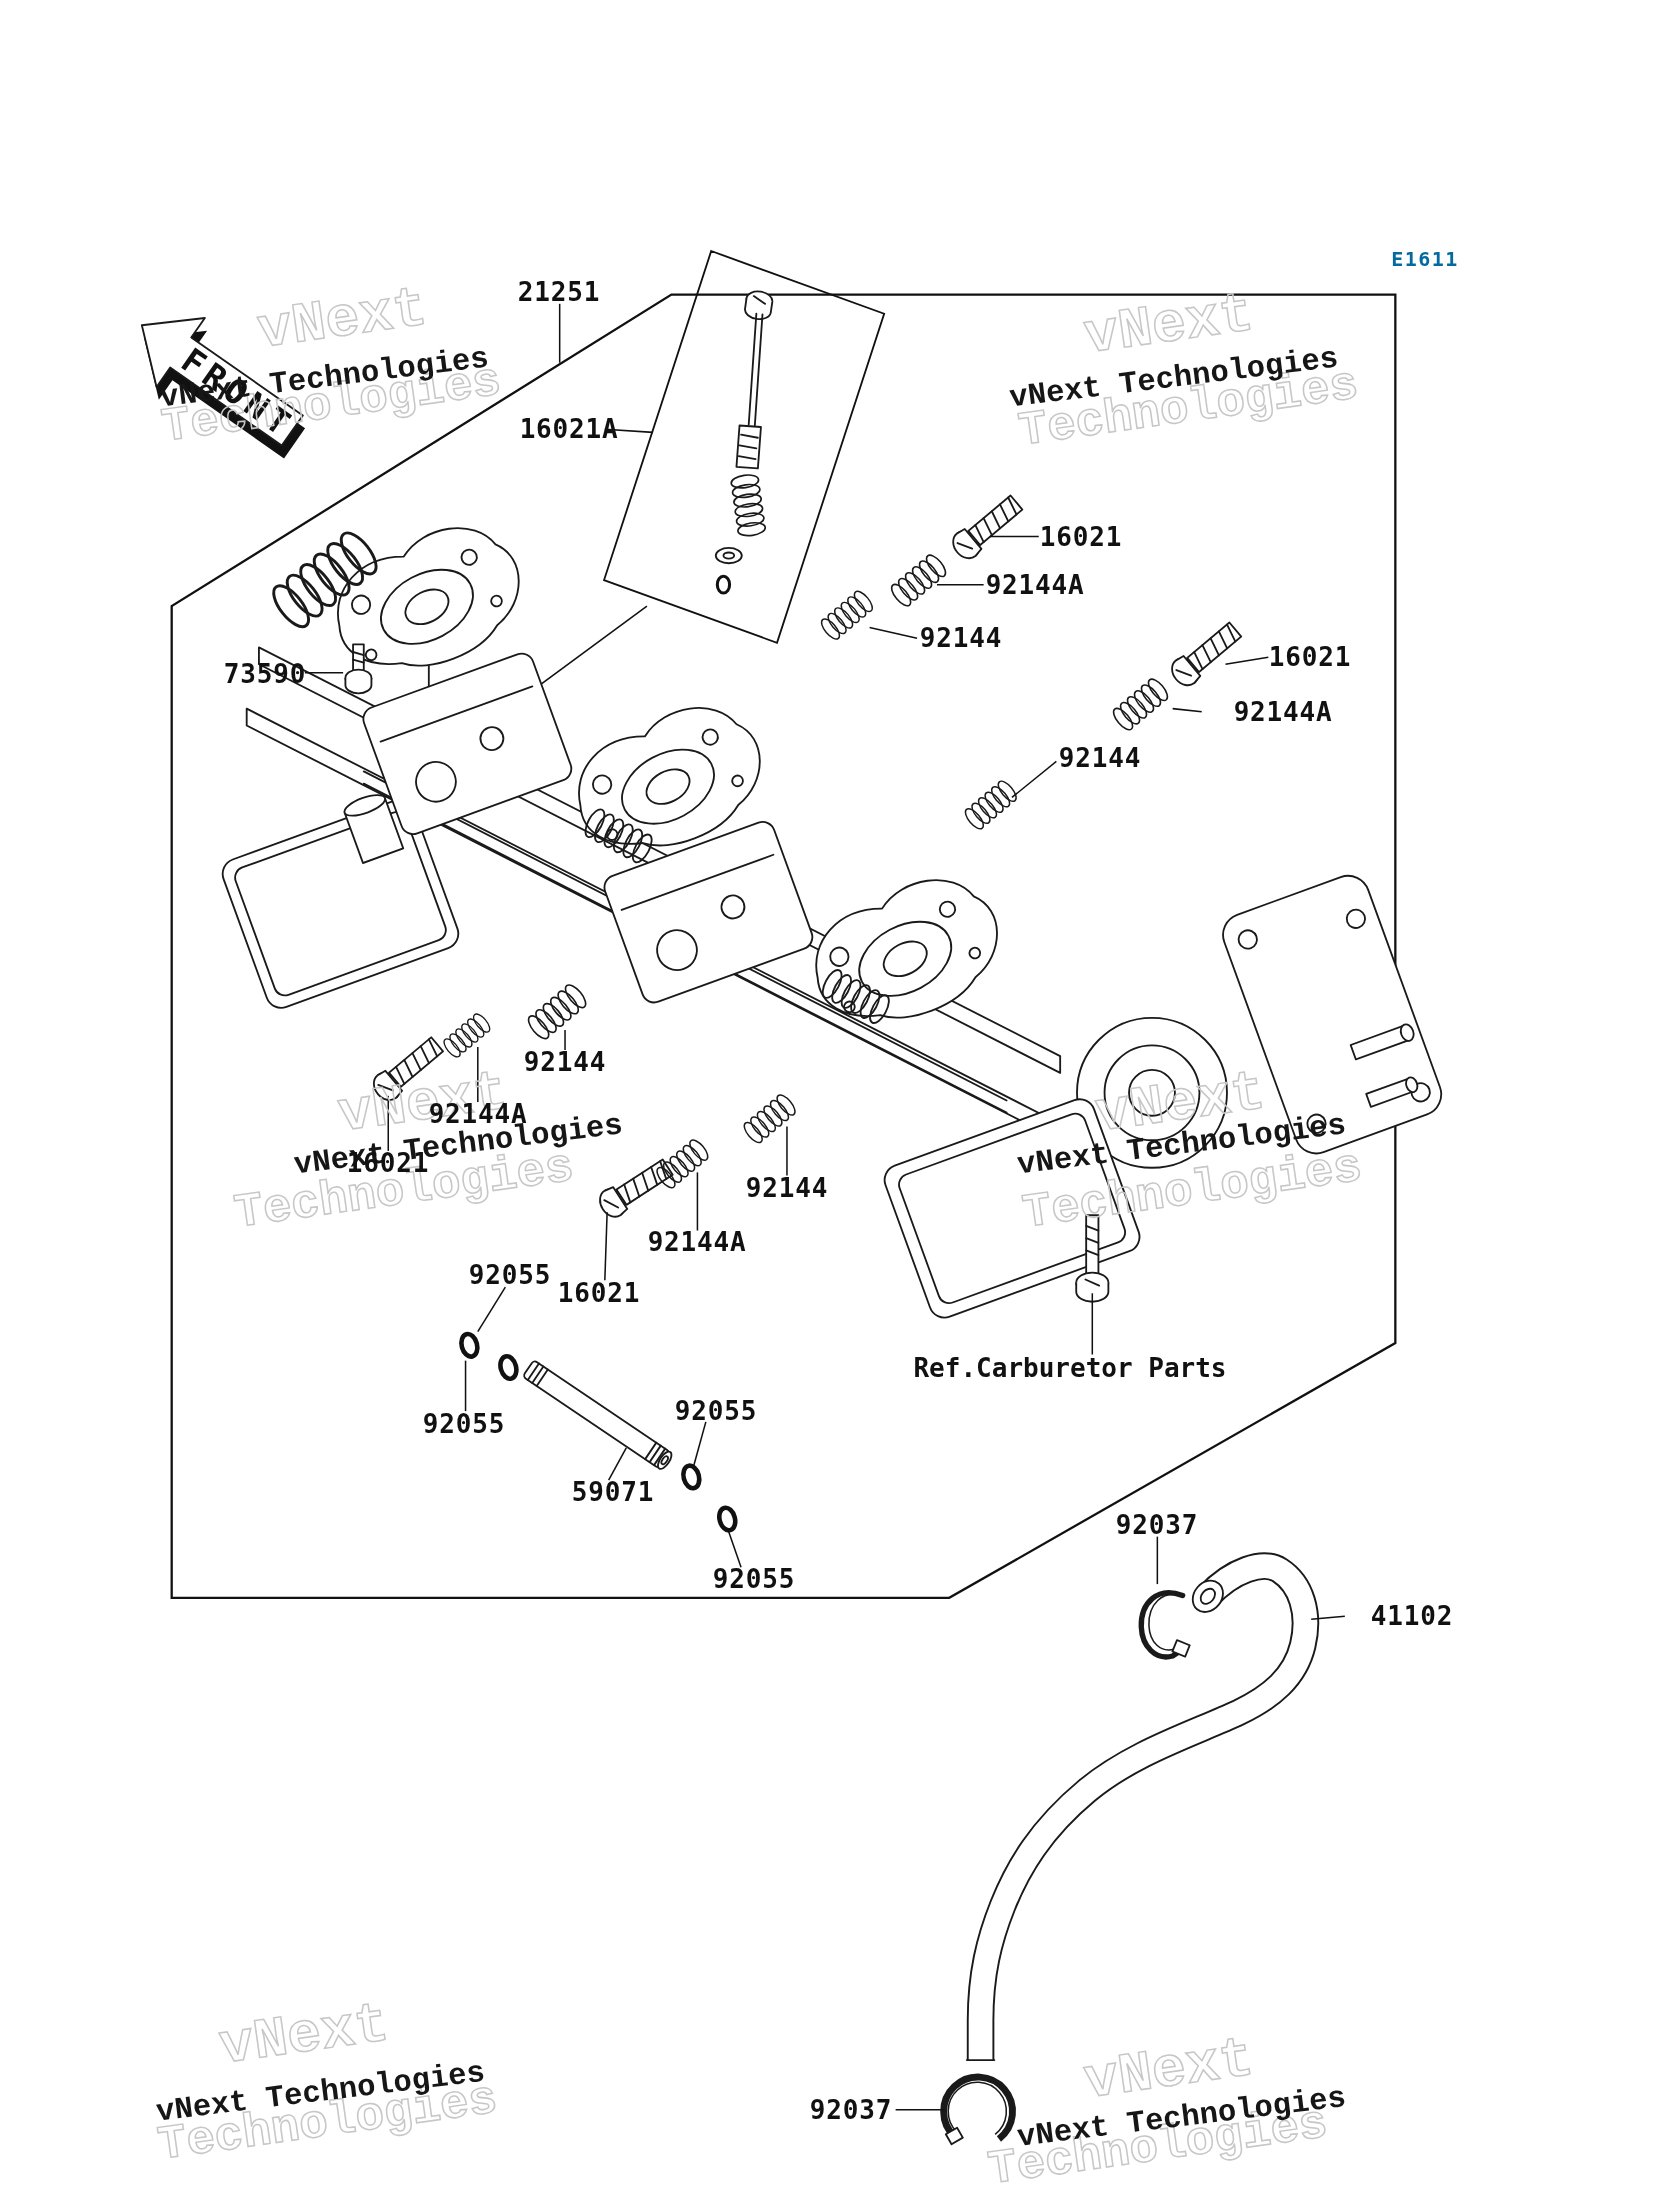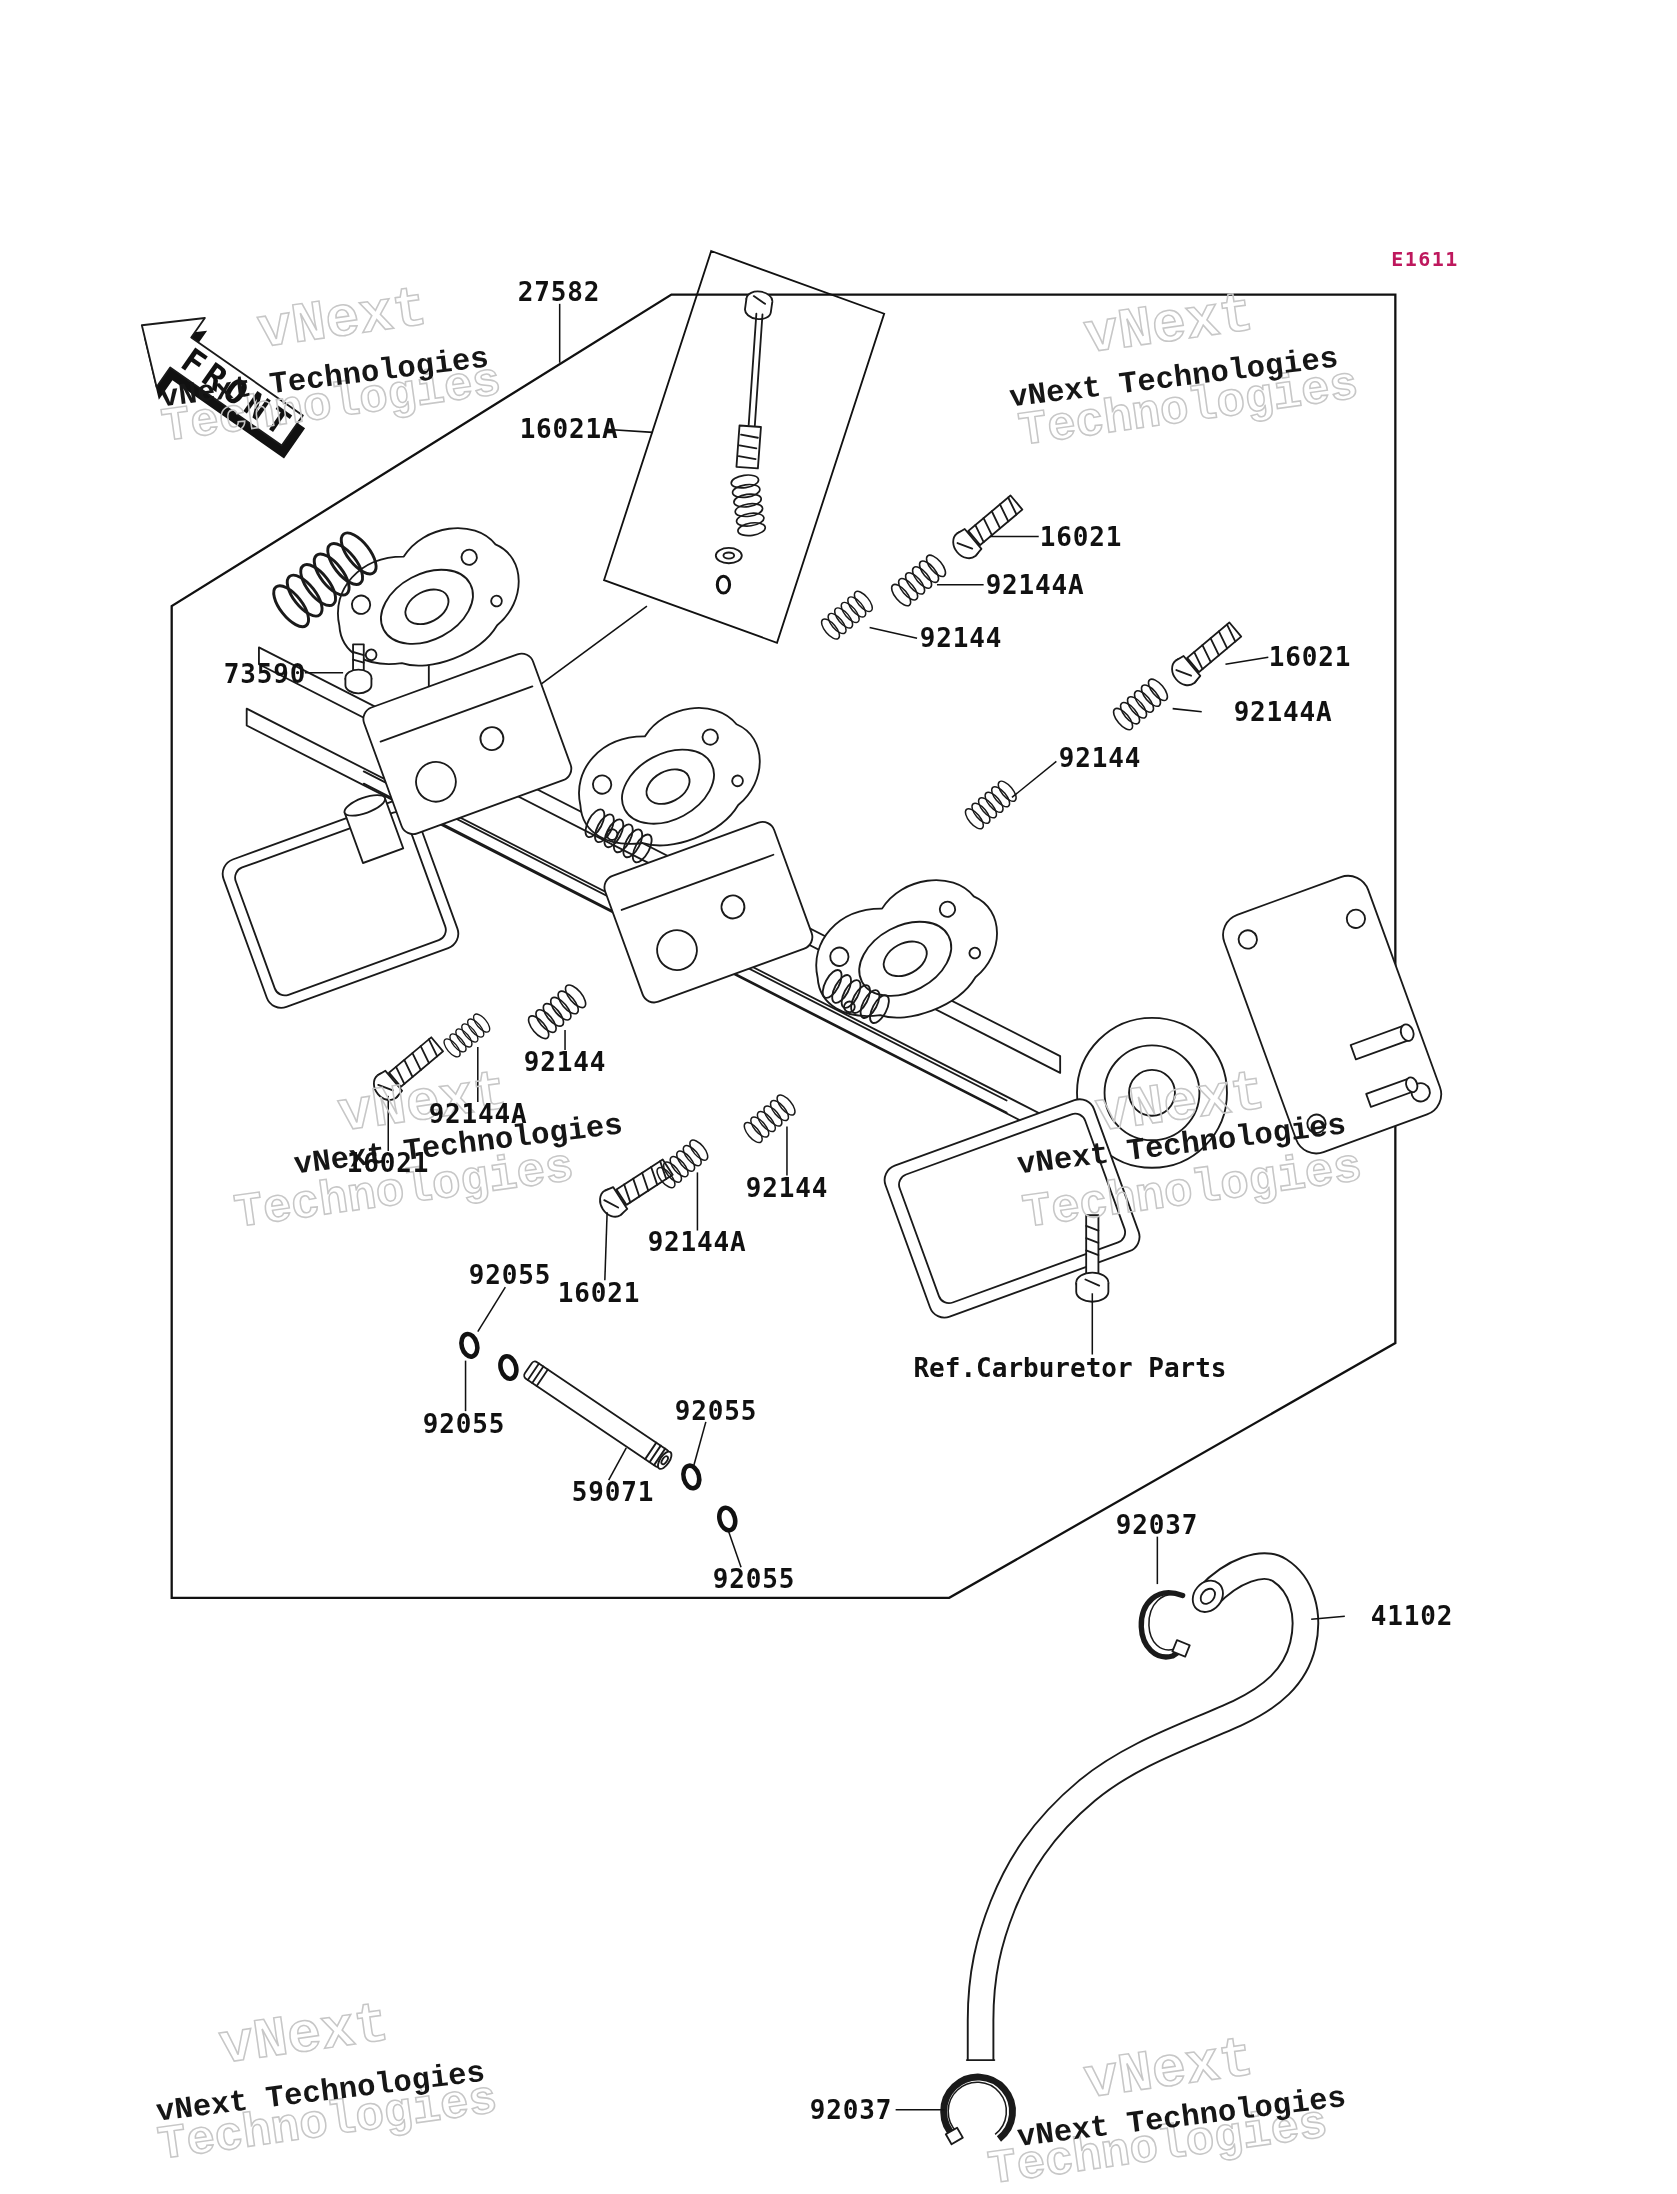--- a/index.html
+++ b/index.html
@@ -4,21 +4,21 @@
 <style>
   html,body{margin:0;padding:0;background:#fff;}
   .page{position:relative;width:1678px;height:2194px;background:#ffffff;overflow:hidden;
         font-family:"DejaVu Sans Mono",monospace;}
   svg{position:absolute;left:0;top:0;}
   .callout{position:absolute;transform:translate(-50%,-50%);
            font:700 26px "DejaVu Sans Mono",monospace;color:#111;
            letter-spacing:0.8px;white-space:nowrap;}
   .callout.wide{letter-spacing:0px;}
   .diagram-code{position:absolute;transform:translate(-50%,-50%);
-           font:700 20px "DejaVu Sans Mono",monospace;color:#be185d;letter-spacing:1.5px;}
+           font:700 20px "DejaVu Sans Mono",monospace;color:#0369a1;letter-spacing:1.5px;}
   .wm-small{font:700 40px "Liberation Mono",monospace;fill:#161616;}
   .wm-big{font:700 74px "Liberation Mono",monospace;fill:none;stroke:#c7c7c7;stroke-width:2px;}
   .wm-big2{font:700 62px "Liberation Mono",monospace;fill:none;stroke:#c7c7c7;stroke-width:2px;}
   .ln{stroke:#111;stroke-width:2px;}
   .dr{stroke:#1a1a1a;stroke-width:2.4px;fill:none;stroke-linejoin:round;stroke-linecap:round;}
   .drw{stroke:#1a1a1a;stroke-width:2.4px;fill:#fff;stroke-linejoin:round;}
   .box{stroke:#111;stroke-width:3px;fill:none;}
   .front-text{font:700 44px "DejaVu Sans Mono",monospace;fill:#111;letter-spacing:7px;}
 </style>
 </head>
@@ -281,21 +281,21 @@
     <g text-anchor="middle">
       <text class="wm-big" x="1530" y="2725" transform="rotate(-8 1530 2725)">vNext</text>
       <text class="wm-big2" x="1515" y="2822" transform="rotate(-8 1515 2822)">Technologies</text>
       <text class="wm-small" x="1545" y="2778" transform="rotate(-7 1545 2778)">vNext Technologies</text>
     </g>
   </svg>
 
   <div class="diagram-code" style="left:1425px;top:259px">E1611</div>
 
   <div id="callout-layer">
-      <div class="callout" style="left: 559px; top: 292px;">27582</div>
+      <div class="callout" style="left: 559px; top: 292px;">21251</div>
       <div class="callout" style="left: 569px; top: 429px;">16021A</div>
       <div class="callout" style="left: 1081px; top: 537px;">16021</div>
       <div class="callout" style="left: 1035px; top: 585px;">92144A</div>
       <div class="callout" style="left: 961px; top: 638px;">92144</div>
       <div class="callout" style="left: 1310px; top: 657px;">16021</div>
       <div class="callout" style="left: 1283px; top: 712px;">92144A</div>
       <div class="callout" style="left: 1100px; top: 758px;">92144</div>
       <div class="callout" style="left: 265px; top: 674px;">73590</div>
       <div class="callout" style="left: 565px; top: 1062px;">92144</div>
       <div class="callout" style="left: 478px; top: 1114px;">92144A</div>

